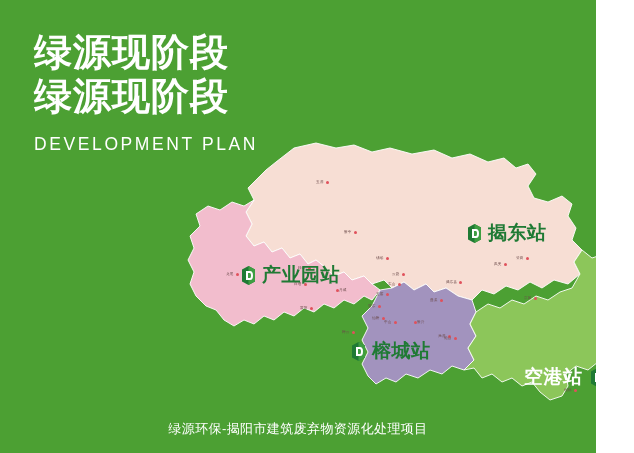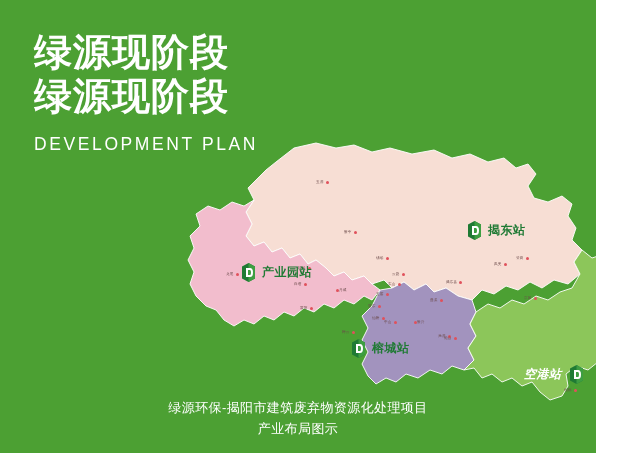--- a/index.html
+++ b/index.html
@@ -62,23 +62,23 @@
   }
 
   
   .station {
     position: absolute;
     z-index: 30;
     display: flex;
     align-items: center;
     white-space: nowrap;
   }
-  .station.rtl { flex-direction: row-reverse; font-style: italic; }
+  .station.rtl { flex-direction: row-reverse; }
   .station-label {
-    font-size: 12px;
+    font-size: 19px;
     font-weight: bold;
     letter-spacing: 0.5px;
     color: #1F7A34;
   }
   .station.light .station-label { color: #FFFFFF; }
   .station-icon {
     width: 17px;
     height: 21px;
     flex: 0 0 auto;
   }
@@ -304,16 +304,15 @@
         <i class="dot"></i>
     </div>
     <div class="town lbl-left" style="left:270px; top:140px;">
       <span>揭东县</span>
         <i class="dot"></i>
     </div>
   </div>
 
   <div id="caption">
     <div class="caption-line">绿源环保-揭阳市建筑废弃物资源化处理项目</div>
-    <div class="caption-line">产业布局图示</div>
   </div>
 
 </div>
 
 </body></html>

